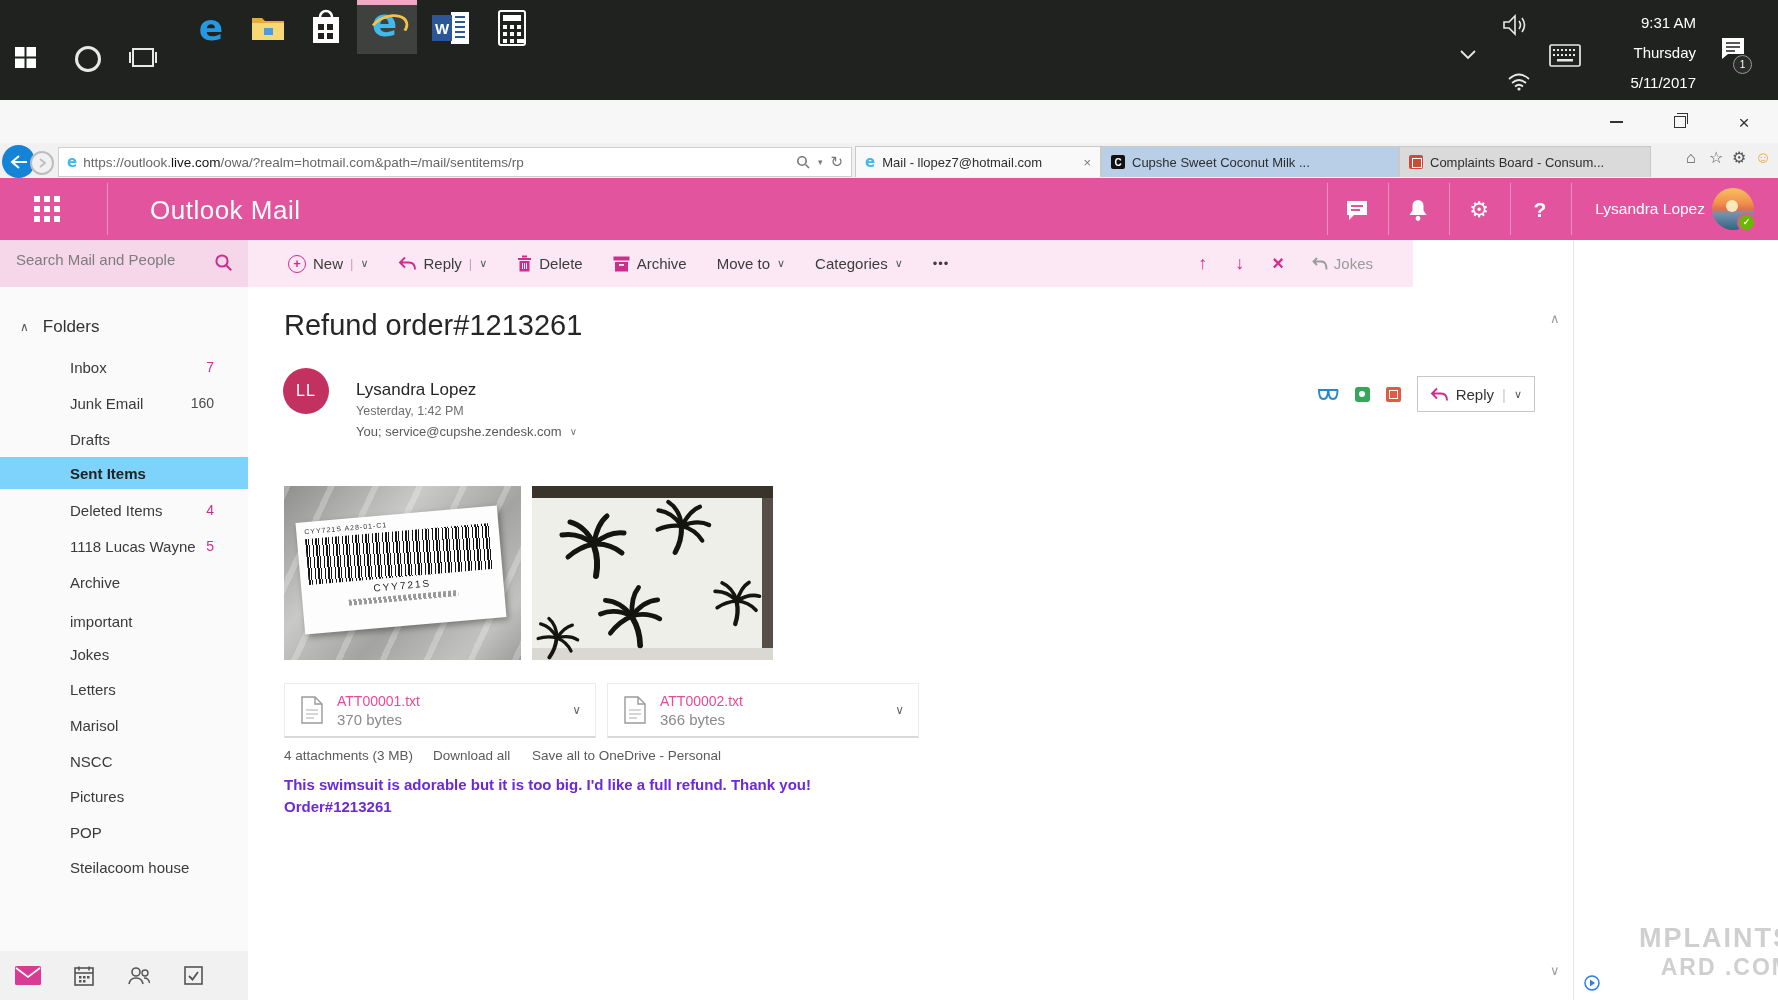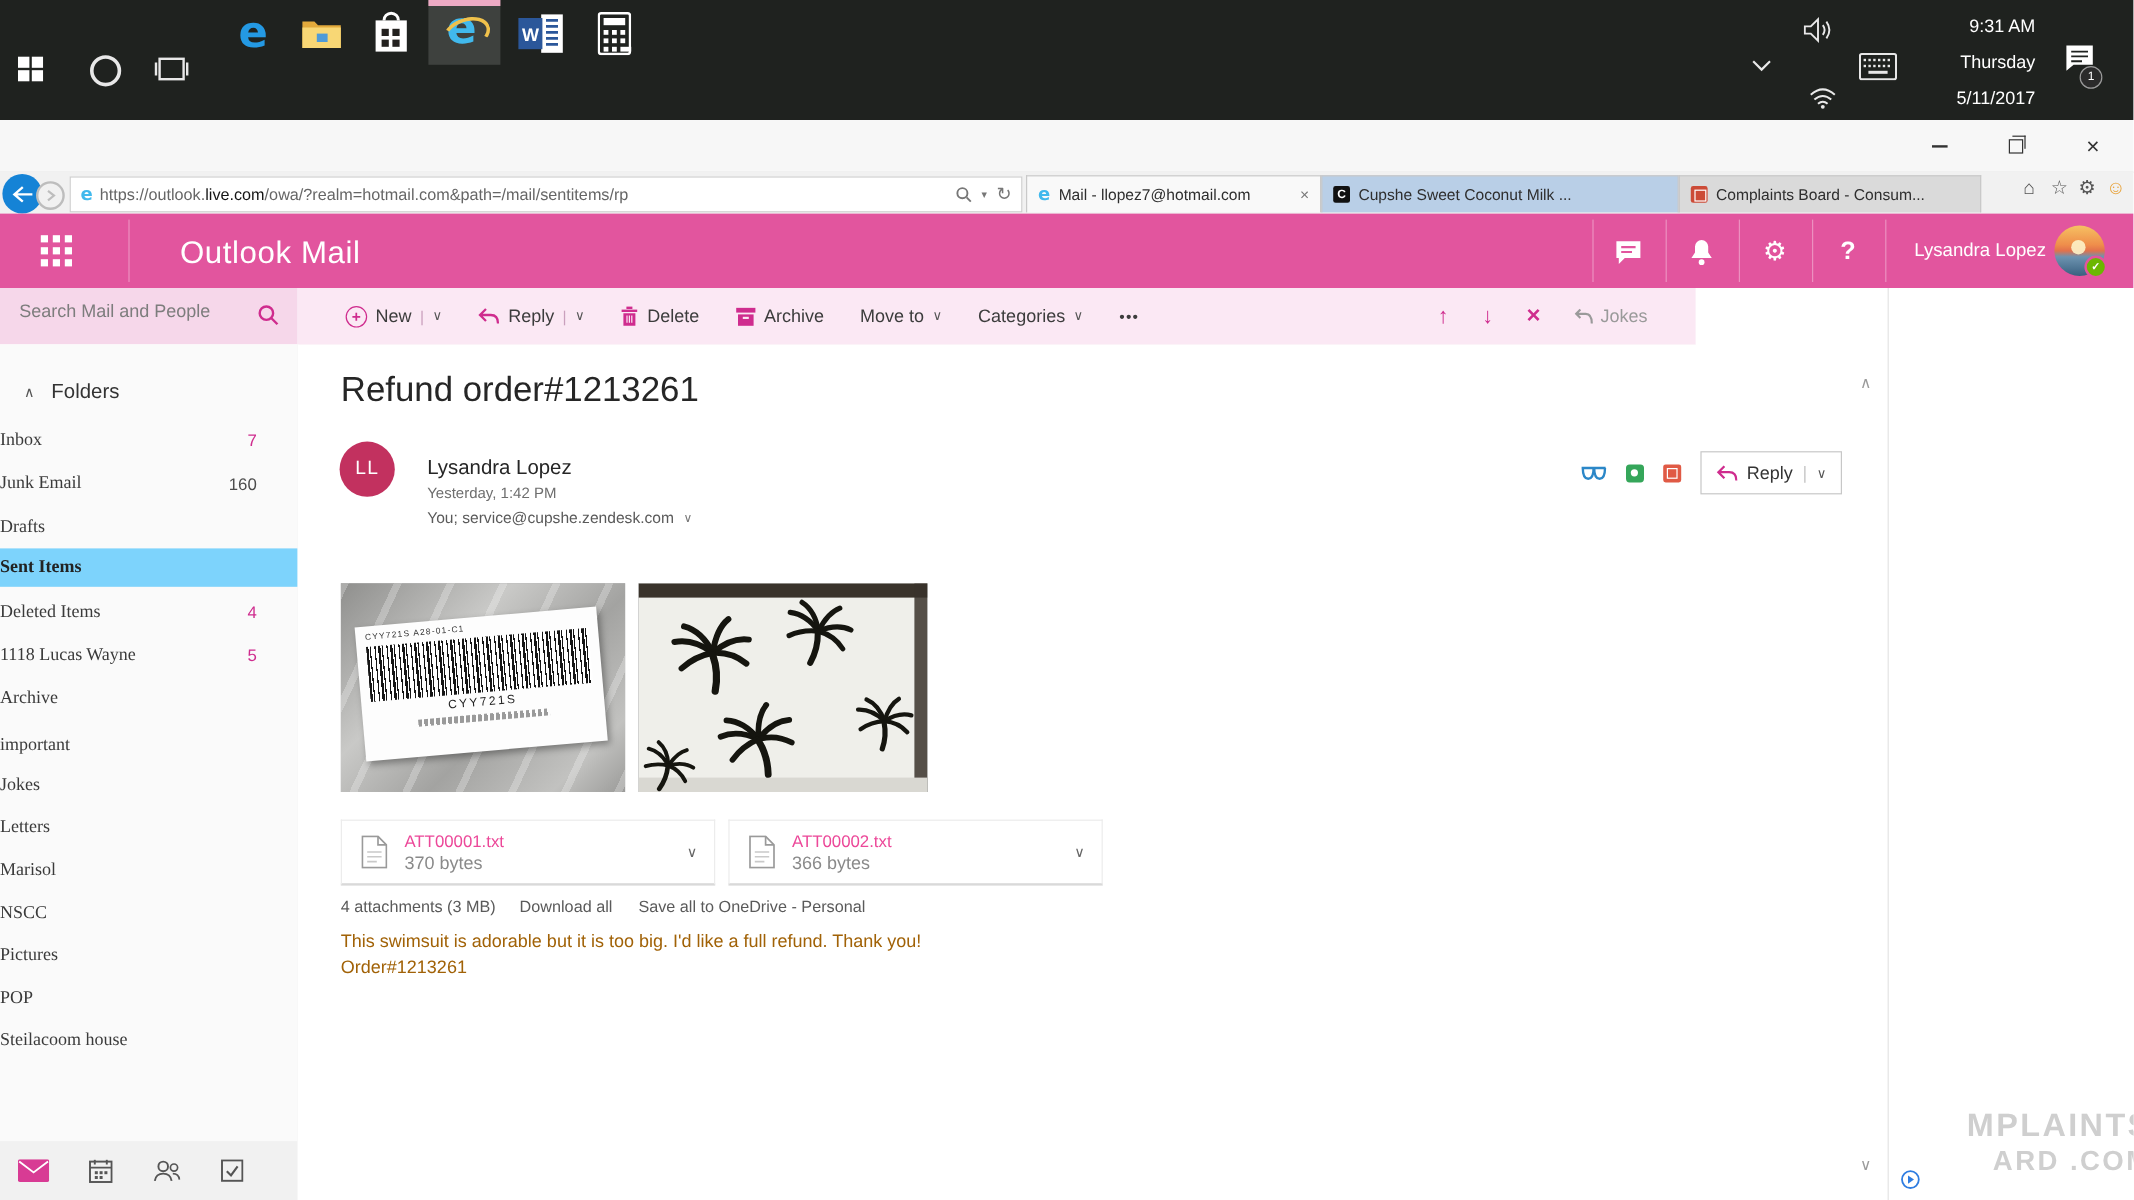--- a/index.html
+++ b/index.html
@@ -78,21 +78,21 @@
   .pluscirc:before{content:"+";}
   #toolbar-right{position:absolute;right:40px;top:0;height:47px;display:flex;align-items:center;gap:28px;}
   .pinkglyph{color:#cf2c8e;font-size:18px;font-weight:bold;}
   .undo{display:flex;align-items:center;gap:6px;color:#9a9a9a;font-size:15px;}
 
   
   #sidebar{left:0;top:287px;width:248px;height:713px;background:#fafafa;border-right:1px solid #ececec;}
   #folders-hdr{position:absolute;left:20px;top:30px;display:flex;align-items:center;gap:14px;
                font-size:17px;color:#333;}
   .fold-row{position:absolute;left:0;width:248px;height:32px;display:flex;align-items:center;font-size:15px;color:#3a3a3a;}
-  .fold-row .fl{font-family:Liberation Serif, serif;}
+  .fold-row .fl{margin-left:70px;}
   .fold-row .fc{position:absolute;right:34px;font-size:14px;color:#cf2c8e;}
   .fold-row .fc.dark{color:#4c4c4c;}
   .fold-row.sel{background:#7dd3fc;}
   .fold-row.sel .fl{font-weight:bold;color:#222;}
   #sidefooter{position:absolute;left:0;top:664px;width:248px;height:49px;background:#f1f1f1;
               display:flex;align-items:center;gap:33px;padding-left:15px;box-sizing:border-box;}
 
   
   #mainpane{left:248px;top:287px;width:1325px;height:713px;background:#fff;}
   #rightpane{left:1573px;top:240px;width:205px;height:760px;background:#fff;border-left:1px solid #e4e4e4;overflow:hidden;}
@@ -125,21 +125,21 @@
       background:repeating-linear-gradient(90deg,#9a9a9a 0 3px,transparent 3px 5px);}
   .attcard{position:absolute;top:396px;width:312px;height:55px;background:#fff;border:1px solid #ececec;
            border-bottom:2px solid #d9d9d9;display:flex;align-items:center;box-sizing:border-box;}
   #att1{left:36px;} #att2{left:359px;}
   .attcard .ficon{margin:0 14px 0 16px;}
   .attname{font-size:14px;color:#ec4899;}
   .attsize{font-size:15px;color:#8a8a8a;margin-top:2px;}
   .attchev{margin-left:auto;margin-right:14px;color:#666;font-size:12px;}
   #attrow{position:absolute;left:36px;top:461px;width:700px;font-size:13.5px;color:#5a5a5a;}
   #attrow span{position:absolute;white-space:nowrap;}
-  .bodyline{position:absolute;left:36px;font-size:15px;color:#a16207;}
+  .bodyline{position:absolute;left:36px;font-size:15px;color:#6d28d9;font-weight:bold;}
   .scrollchev{position:absolute;color:#9b9b9b;font-size:13px;}
 
   
   #wm{position:absolute;right:-14px;top:683px;text-align:right;color:#cfcfcf;font-weight:bold;letter-spacing:2px;}
   #wm .l1{font-size:27px;} #wm .l2{font-size:23px;}
 </style>
 </head>
 <body>
 
 <div class="abs" id="taskbar">

